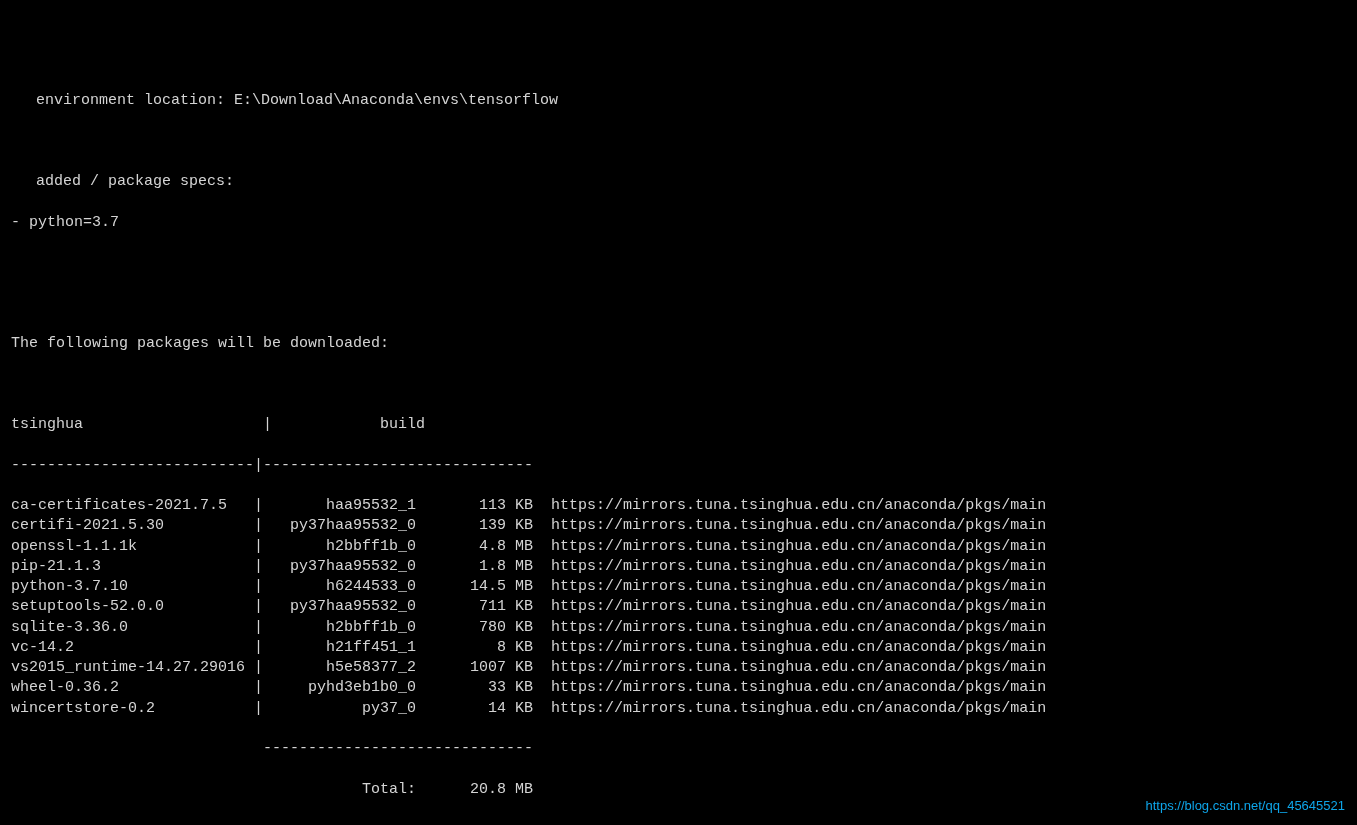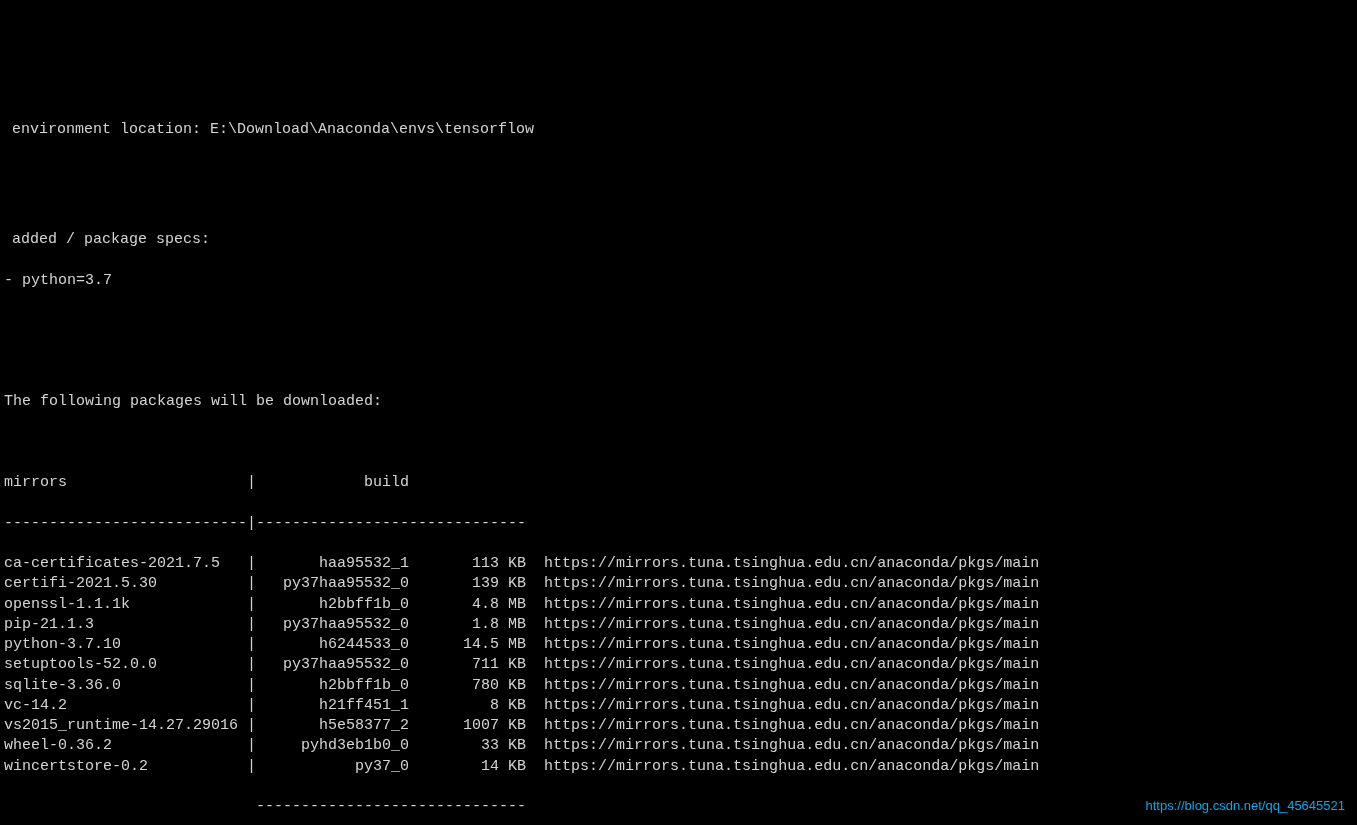--- a/index.html
+++ b/index.html
@@ -9,22 +9,22 @@
     font-family: "Consolas", "Courier New", monospace;
     font-size: 15px;
     line-height: 1.35;
     padding: 10px 0 0 0;
     width: 1357px;
     height: 825px;
     overflow: hidden;
     white-space: pre;
     position: relative;
   }
-  .line { padding-left: 4px; }
-  .indent1 { padding-left: 12px; margin-top: 29px; }
+  .line { padding-left: 11px; }
+  .indent1 { padding-left: 36px; }
   .indent2 { }
   .watermark {
     position: absolute;
     right: 12px;
     bottom: 10px;
     color: #0ea5e9;
     font-size: 13px;
     font-family: Arial, sans-serif;
     white-space: normal;
   }
@@ -35,21 +35,21 @@
 
 
 <div class="line indent1"><span>environment location:</span> <span>E:\Download\Anaconda\envs\tensorflow</span></div>
 <div class="line"> </div>
 <div class="line indent1">added / package specs:</div>
 <div class="line indent2">- python=3.7</div>
 <div class="line"> </div>
 <div class="line"> </div>
 <div class="line">The following packages will be downloaded:</div>
 <div class="line"> </div>
-<div class="line indent2" id="dl-header">mirrors                    |            build</div>
+<div class="line indent2" id="dl-header">tsinghua                    |            build</div>
 <div class="line indent2" id="dl-rule-top">---------------------------|------------------------------</div>
 <div id="dl-rows"><div class="line indent2">ca-certificates-2021.7.5   |       haa95532_1       113 KB  https://mirrors.tuna.tsinghua.edu.cn/anaconda/pkgs/main</div><div class="line indent2">certifi-2021.5.30          |   py37haa95532_0       139 KB  https://mirrors.tuna.tsinghua.edu.cn/anaconda/pkgs/main</div><div class="line indent2">openssl-1.1.1k             |       h2bbff1b_0       4.8 MB  https://mirrors.tuna.tsinghua.edu.cn/anaconda/pkgs/main</div><div class="line indent2">pip-21.1.3                 |   py37haa95532_0       1.8 MB  https://mirrors.tuna.tsinghua.edu.cn/anaconda/pkgs/main</div><div class="line indent2">python-3.7.10              |       h6244533_0      14.5 MB  https://mirrors.tuna.tsinghua.edu.cn/anaconda/pkgs/main</div><div class="line indent2">setuptools-52.0.0          |   py37haa95532_0       711 KB  https://mirrors.tuna.tsinghua.edu.cn/anaconda/pkgs/main</div><div class="line indent2">sqlite-3.36.0              |       h2bbff1b_0       780 KB  https://mirrors.tuna.tsinghua.edu.cn/anaconda/pkgs/main</div><div class="line indent2">vc-14.2                    |       h21ff451_1         8 KB  https://mirrors.tuna.tsinghua.edu.cn/anaconda/pkgs/main</div><div class="line indent2">vs2015_runtime-14.27.29016 |       h5e58377_2      1007 KB  https://mirrors.tuna.tsinghua.edu.cn/anaconda/pkgs/main</div><div class="line indent2">wheel-0.36.2               |     pyhd3eb1b0_0        33 KB  https://mirrors.tuna.tsinghua.edu.cn/anaconda/pkgs/main</div><div class="line indent2">wincertstore-0.2           |           py37_0        14 KB  https://mirrors.tuna.tsinghua.edu.cn/anaconda/pkgs/main</div></div>
 <div class="line indent2" id="dl-rule-bot">                            ------------------------------</div>
 <div class="line indent2" id="dl-total">                                       Total:      20.8 MB</div>
 <div class="line"> </div>
 
 
 
 
 

